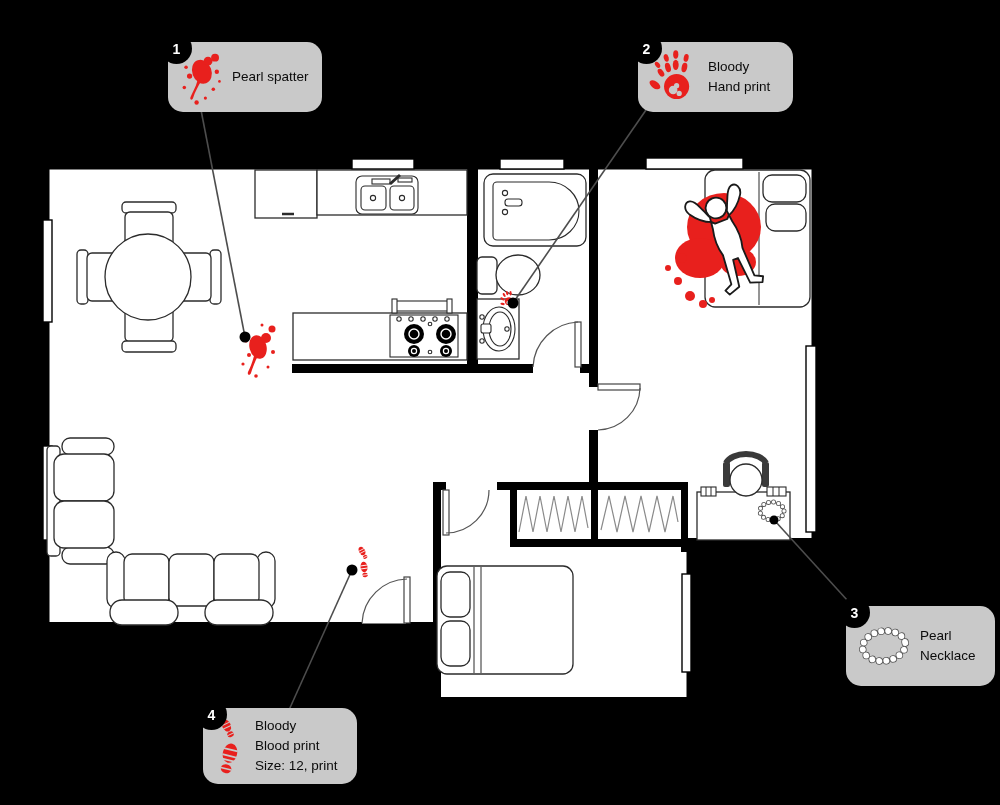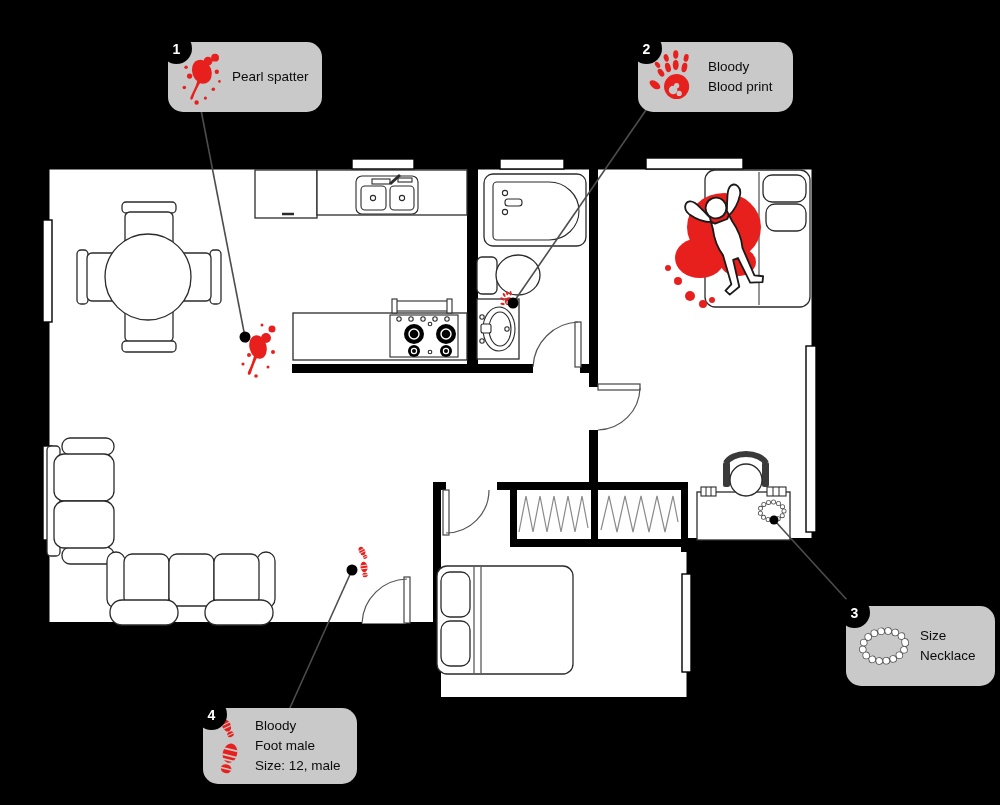--- a/index.html
+++ b/index.html
@@ -331,34 +331,34 @@
         <ellipse cx="44" cy="9" rx="2.8" ry="4.5" transform="rotate(12 44 9)"></ellipse>
         <ellipse cx="8" cy="40" rx="4" ry="7" transform="rotate(-55 8 40)"></ellipse>
       </g>
       <circle cx="29" cy="46" r="5" fill="#c9c9c9"></circle>
       <circle cx="36" cy="50" r="3" fill="#c9c9c9"></circle>
       <circle cx="33" cy="41" r="3" fill="#c9c9c9"></circle>
     </svg>
   </div>
   <div class="clabel">
     <div>Bloody</div>
-    <div>Blood print</div>
+    <div>Hand print</div>
   </div>
 </div>
 
 <div class="callout" style="left:846px;top:606px;width:149px;height:80px;">
   <div class="badge">3</div>
   <div class="cicon">
     <svg width="56" height="48" viewBox="0 0 60 50">
       <ellipse cx="30" cy="25" rx="23" ry="16" fill="none" stroke="#555" stroke-width="8" stroke-dasharray="0 7.6" stroke-linecap="round" transform="rotate(-8 30 25)"></ellipse>
       <ellipse cx="30" cy="25" rx="23" ry="16" fill="none" stroke="#fff" stroke-width="6.4" stroke-dasharray="0 7.6" stroke-linecap="round" transform="rotate(-8 30 25)"></ellipse>
     </svg>
   </div>
   <div class="clabel">
-    <div>Size</div>
+    <div>Pearl</div>
     <div>Necklace</div>
   </div>
 </div>
 
 <div class="callout" style="left:203px;top:708px;width:154px;height:76px;">
   <div class="badge">4</div>
   <div class="cicon">
     <svg width="34" height="64" viewBox="0 0 36 72">
       <g fill="#e8201d">
         <g transform="translate(14,13) rotate(-25) scale(0.68)">
@@ -374,18 +374,18 @@
           <line x1="-8" y1="-1" x2="8" y2="-1" stroke="#c9c9c9" stroke-width="2"></line>
           <line x1="-7" y1="4" x2="7" y2="4" stroke="#c9c9c9" stroke-width="2"></line>
           <ellipse cx="0" cy="14" rx="6" ry="5"></ellipse>
           <line x1="-6" y1="14" x2="6" y2="14" stroke="#c9c9c9" stroke-width="1.8"></line>
         </g>
       </g>
     </svg>
   </div>
   <div class="clabel">
     <div>Bloody</div>
-    <div>Foot male</div>
-    <div>Size: 12, male</div>
+    <div>Blood print</div>
+    <div>Size: 12, print</div>
   </div>
 </div>
 
 </div>
 
 </body></html>

